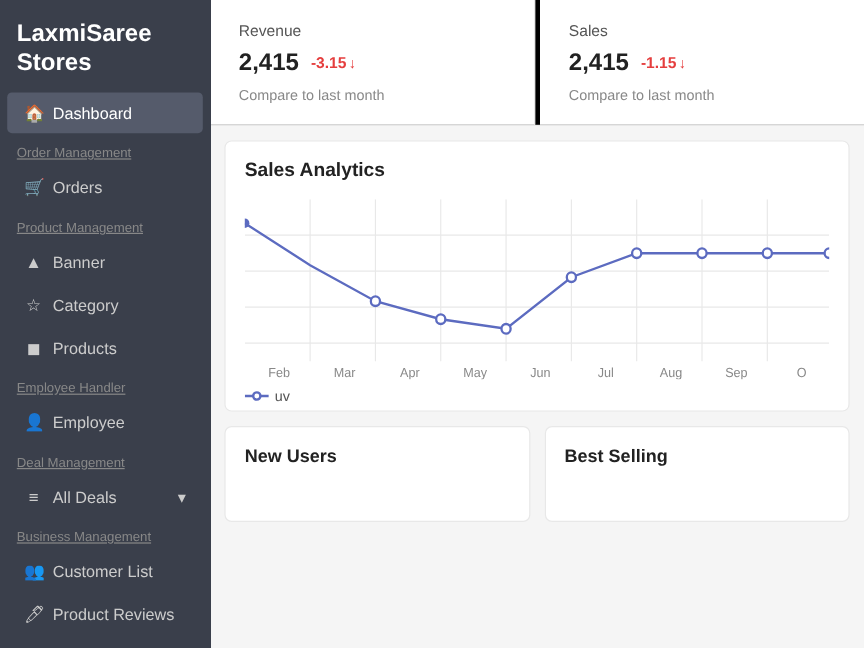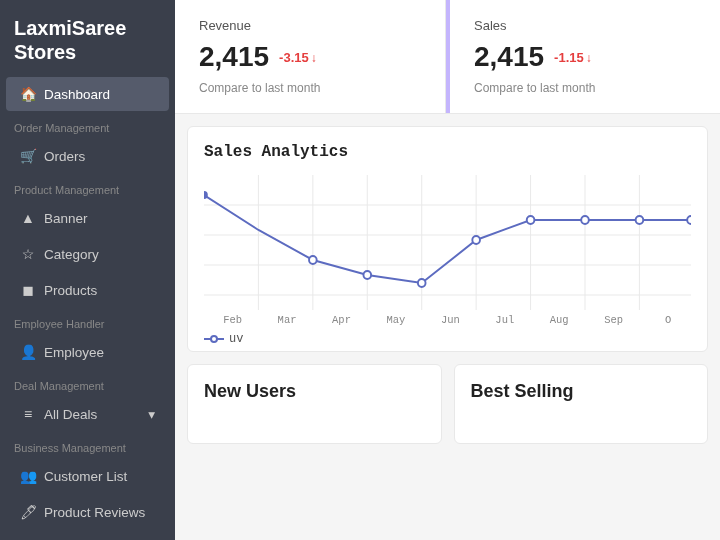--- a/index.html
+++ b/index.html
@@ -41,20 +41,21 @@
       margin: 1px 6px;
     }
     .sidebar-nav-item.active { background: #555b6b; color: white; }
 
     .sidebar-section-label {
       font-size: 11px;
       color: #888;
       padding: 10px 14px 4px;
       text-transform: none;
       letter-spacing: 0;
+      text-decoration: underline;
     }
 
     .sidebar-nav-item .icon {
       font-size: 14px;
       width: 16px;
       text-align: center;
       flex-shrink: 0;
     }
 
     .sidebar-nav-item.has-arrow {
@@ -69,21 +70,21 @@
       flex: 1;
       background: #f5f5f5;
       overflow-y: auto;
       height: 540px;
     }
 
     
     .stats-row {
       display: flex;
       gap: 4px;
-      background: #c4b5fd;
+      background: #000000;
       border-bottom: 1px solid #e8e8e8;
     }
     .stat-card {
       flex: 1;
       padding: 18px 24px;
       border-right: 1px solid #e8e8e8;
       background: white;
     }
     .stat-card:last-child { border-right: none; }
     .stat-label {
@@ -91,21 +92,21 @@
       color: #555;
       margin-bottom: 8px;
     }
     .stat-value-row {
       display: flex;
       align-items: center;
       gap: 10px;
       margin-bottom: 8px;
     }
     .stat-value {
-      font-size: 28px;
+      font-size: 20px;
       font-weight: bold;
       color: #222;
     }
     .stat-change {
       font-size: 13px;
       color: #e53e3e;
       display: flex;
       align-items: flex-end;
       gap: 2px;
       font-weight: bold;
@@ -119,21 +120,20 @@
       color: #888;
     }
 
     
     .chart-section {
       background: white;
       margin: 12px;
       border-radius: 6px;
       padding: 16px;
       border: 1px solid #e8e8e8;
-      font-family: Liberation Mono, monospace;
     }
     .chart-title {
       font-size: 16px;
       font-weight: bold;
       color: #222;
       margin-bottom: 14px;
     }
 
     .chart-area {
       width: 100%;
@@ -149,21 +149,21 @@
     }
     .bottom-card {
       flex: 1;
       background: white;
       border-radius: 6px;
       padding: 16px;
       border: 1px solid #e8e8e8;
       min-height: 80px;
     }
     .bottom-card-title {
-      font-size: 18px;
+      font-size: 15px;
       font-weight: bold;
       color: #222;
     }
   </style>
 </head>
 <body>
 
 <div id="sidebar">
   <div class="sidebar-brand">LaxmiSaree<br>Stores</div>
 

